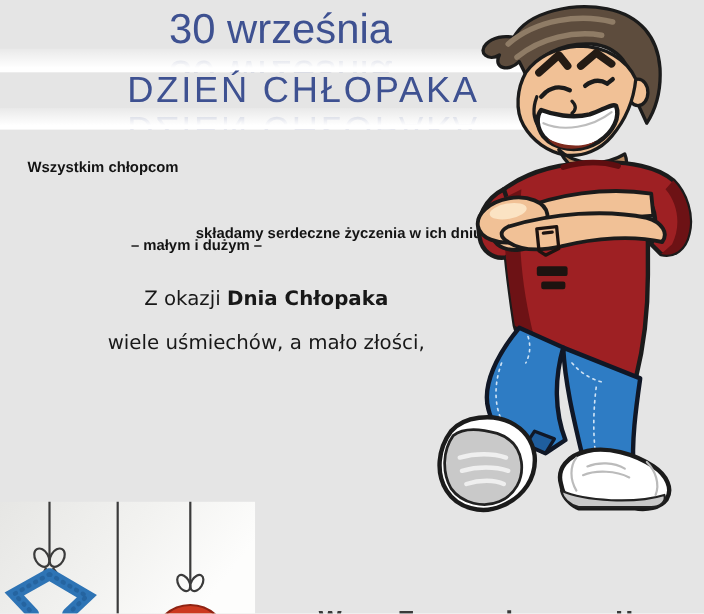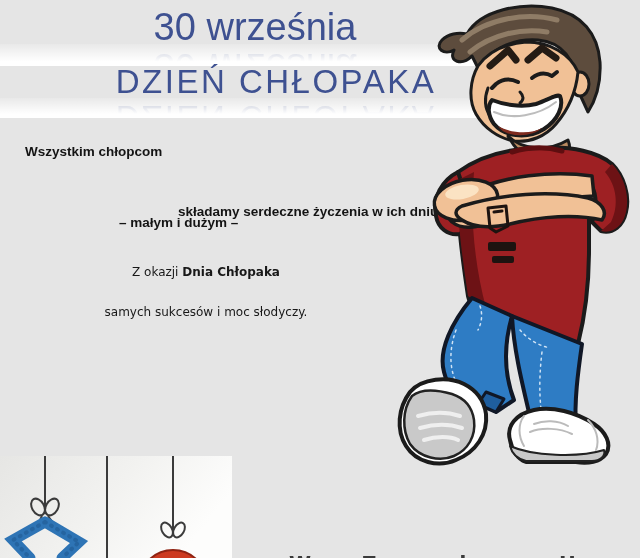--- a/index.html
+++ b/index.html
@@ -22,22 +22,22 @@
   .rw-main .mirror{height:38px;line-height:38px;font-size:33px;letter-spacing:2.5px;}
 
   
   .intro{position:absolute;font-weight:bold;font-size:13.5px;color:#141414;white-space:nowrap;}
   .intro1{left:25px;top:144px;}
   .intro2{left:119px;top:175px;margin-top:40px;}
   .intro3{left:178px;top:204px;}
 
   
   .poem{position:absolute;left:0;top:252px;width:412px;text-align:center;
-      font-family:"DejaVu Sans",sans-serif;font-size:12px;color:#181818;line-height:40px;
-      white-space:nowrap;}
+      font-family:"DejaVu Sans",sans-serif;font-size:18px;color:#181818;line-height:40px;
+      white-space:nowrap;padding-left:36px;}
   .poem .b{font-weight:bold;}
 
   
   .boy{position:absolute;left:392px;top:0px;width:250px;height:470px;}
   .photo{position:absolute;left:0px;top:456px;width:232px;height:102px;}
 
   
   .clipline{position:absolute;left:0;top:551px;width:640px;height:7px;overflow:hidden;}
   .clipline span{position:absolute;top:0;font-weight:bold;font-size:20px;color:#3a3a3a;
       font-family:"DejaVu Sans",sans-serif;}
@@ -59,21 +59,21 @@
     <span class="mirror">DZIEŃ CHŁOPAKA</span>
       <span class="fade"></span>
   </div>
 
   <div class="intro intro1">Wszystkim chłopcom</div>
   <div class="intro intro2">– małym i dużym –</div>
   <div class="intro intro3">składamy serdeczne życzenia w ich dniu!</div>
 
   <div class="poem">
     <div><span>Z okazji </span><span class="b">Dnia Chłopaka</span></div>
-    <div>samych sukcesów i moc słodyczy.</div>
+    <div>wiele uśmiechów, a mało złości,</div>
   </div>
 
   <svg class="boy" viewBox="0 0 250 470">
     <g stroke="#1b1b1b" stroke-width="3" stroke-linejoin="round" stroke-linecap="round">
 
       <path d="M75,34 C88,10 130,2 160,8 C190,14 206,34 208,62 C209,80 205,98 196,112
            L184,86 C184,60 170,42 146,40 C118,38 96,52 86,68
            L80,56 C70,66 56,62 62,50 C52,56 42,48 50,40 C56,34 66,32 75,34 Z" fill="#5d4c3d"></path>
       <path fill="none" stroke="#8f7c66" stroke-width="5" d="M70,40 C95,18 135,12 165,20 M78,52 C100,34 130,28 155,32"></path>
 

